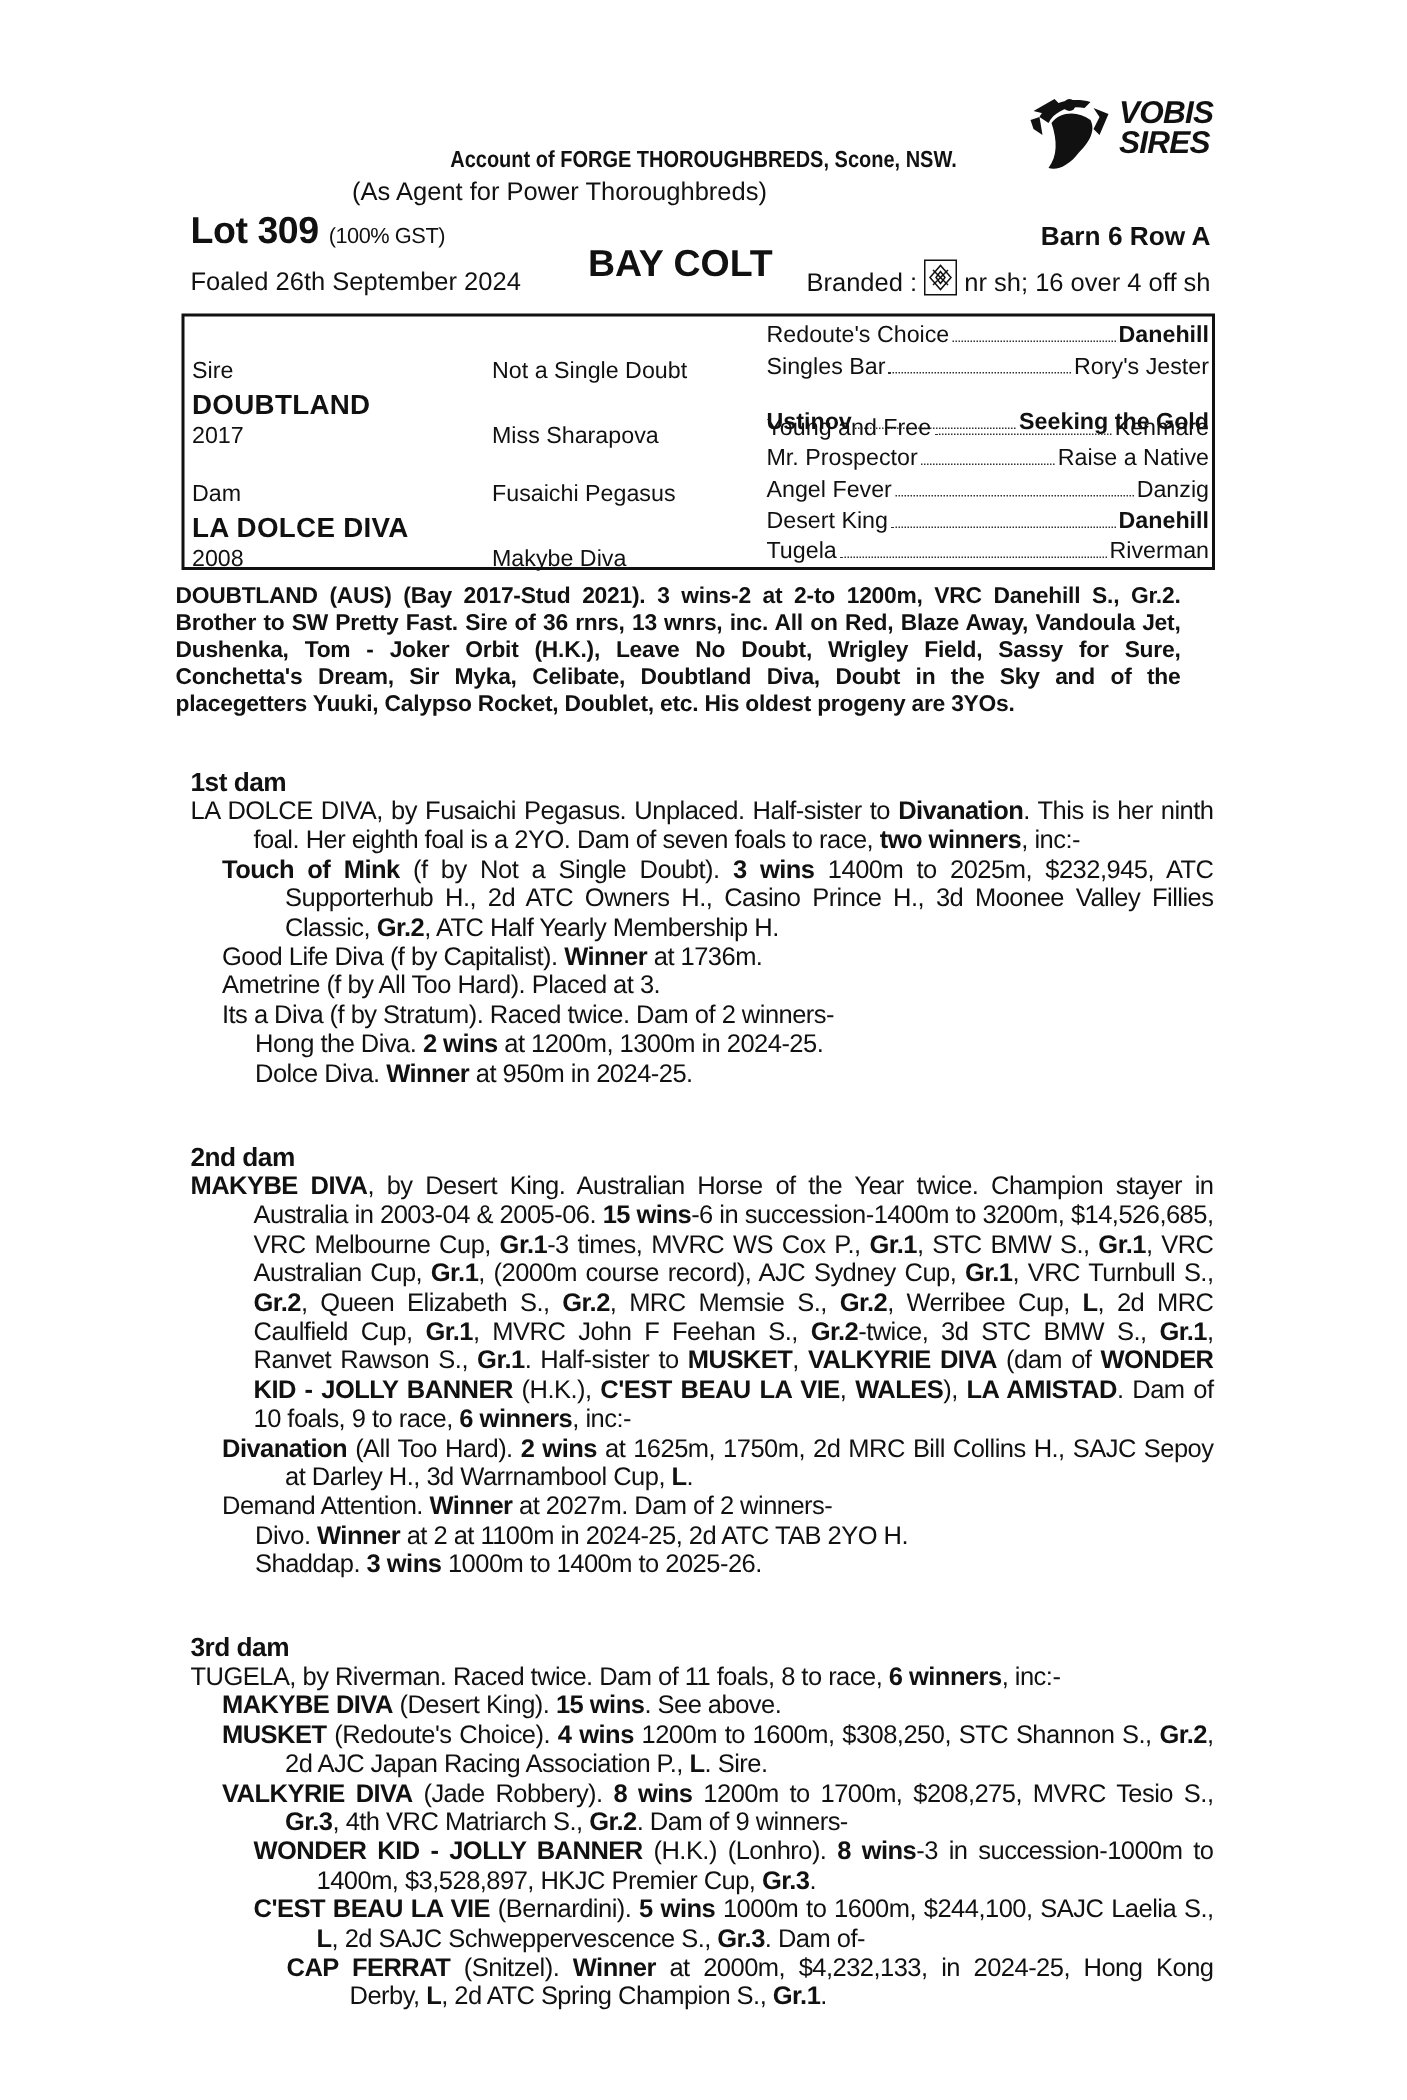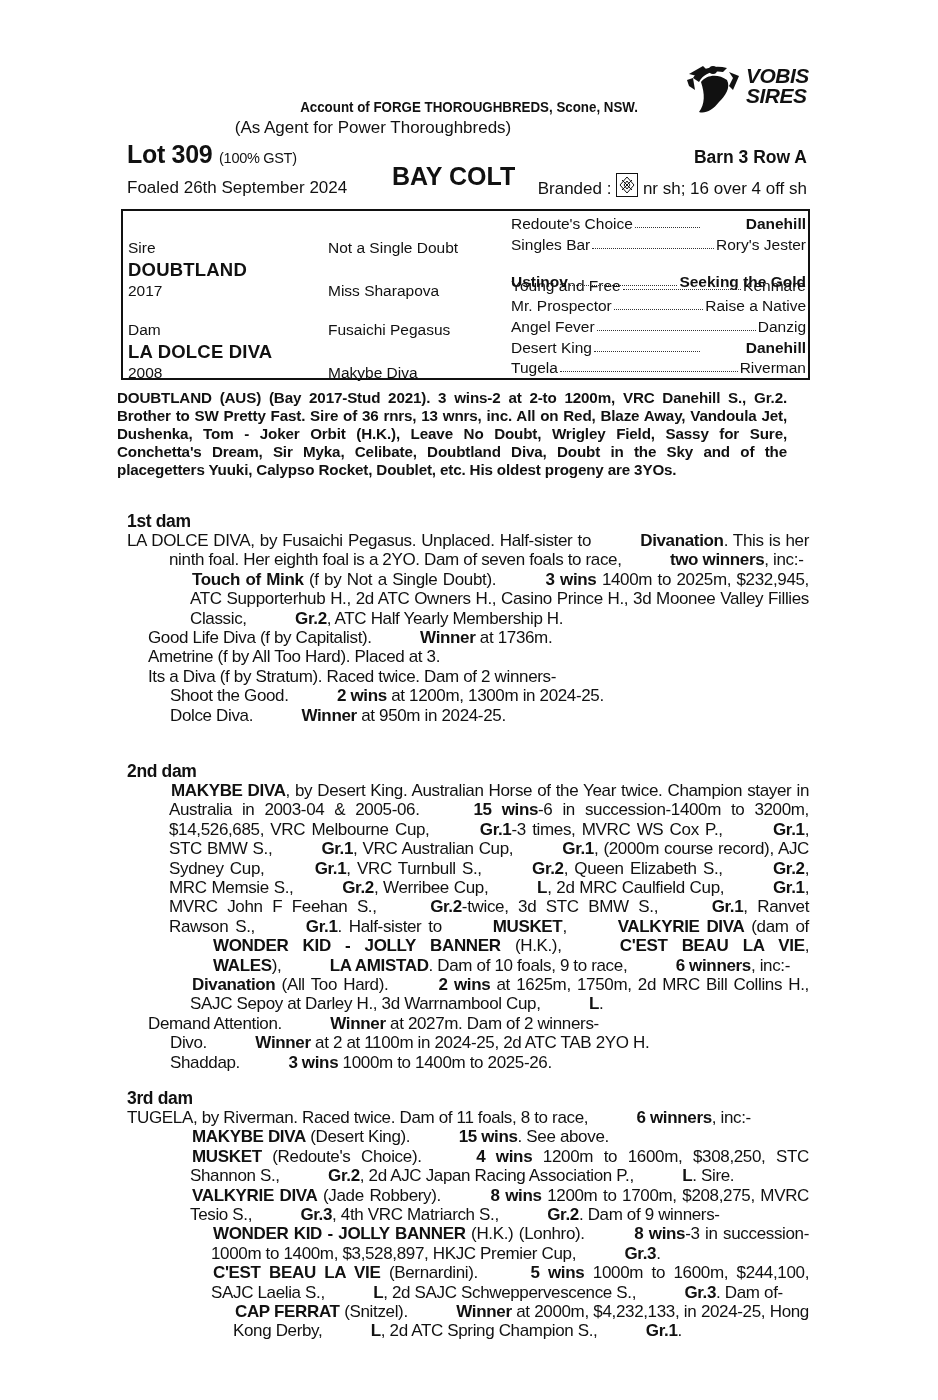--- a/index.html
+++ b/index.html
@@ -35,21 +35,21 @@
 
   
   .sec { position:absolute; left:127px; width:682px; font-size:17px; line-height:19.4px; }
   .sec h3 { margin:0; font-size:17.5px; font-weight:bold; line-height:20px; }
   .p { text-align:justify; }
   .l0 { padding-left:42px; text-indent:-42px; }
   .l1 { padding-left:63px; text-indent:-42px; }
   .l2 { padding-left:43px; }
   .l3 { padding-left:84px; text-indent:-42px; }
   .l4 { padding-left:106px; text-indent:-42px; }
-  .b { font-weight:bold;margin-left:44px; }
+  .b { font-weight:bold; }
   .txt { letter-spacing:-0.35px; }
 </style>
 </head>
 <body>
 
 <div id="logo" class="abs">
   <svg width="62" height="56" viewBox="0 0 62 56">
     <path d="M6 14 L20 6 L24 10 L14 16 Z" fill="#111"></path>
     <path d="M10 18 C14 10 30 4 44 8 L40 12 C30 10 20 14 16 22 Z" fill="#111"></path>
     <path d="M18 22 C24 14 36 14 44 20 C48 28 42 36 36 42 C30 50 22 54 16 52 C22 44 22 34 18 22 Z" fill="#111"></path>
@@ -64,21 +64,21 @@
 </div>
 
 <div id="account" class="abs">Account of FORGE THOROUGHBREDS, Scone, NSW.</div>
 <div id="agent" class="abs">(As Agent for Power Thoroughbreds)</div>
 
 <div id="lot" class="abs">
   <span>Lot 309</span>
   <span class="gst">(100% GST)</span>
 </div>
 <div id="colt" class="abs">BAY COLT</div>
-<div id="barn" class="abs">Barn 3 Row A</div>
+<div id="barn" class="abs">Barn 6 Row A</div>
 <div id="foaled" class="abs">Foaled 26th September 2024</div>
 <div id="branded" class="abs">
   <span>Branded :</span>
   <span class="brand-box">
     <svg width="18" height="20" viewBox="0 0 18 20">
         <path d="M2 10 L9 2 L16 10 L9 18 Z M4 5 L14 15 M14 5 L4 15 M9 6 L12 10 L9 14 L6 10 Z" fill="none" stroke="#111" stroke-width="1"></path>
       </svg>
   </span>
   <span>nr sh; 16 over 4 off sh</span>
 </div>
@@ -140,21 +140,21 @@
 
 <div id="sireblurb" class="abs">DOUBTLAND (AUS) (Bay 2017-Stud 2021). 3 wins-2 at 2-to 1200m, VRC Danehill S., Gr.2. Brother to SW Pretty Fast. Sire of 36 rnrs, 13 wnrs, inc. All on Red, Blaze Away, Vandoula Jet, Dushenka, Tom - Joker Orbit (H.K.), Leave No Doubt, Wrigley Field, Sassy for Sure, Conchetta's Dream, Sir Myka, Celibate, Doubtland Diva, Doubt in the Sky and of the placegetters Yuuki, Calypso Rocket, Doublet, etc. His oldest progeny are 3YOs.</div>
 
 <div class="sec txt" style="top:511px;">
   <h3>1st dam</h3>
   <div class="p l0"><span>LA DOLCE DIVA, by Fusaichi Pegasus. Unplaced. Half-sister to </span><span class="b">Divanation</span><span>. This is her ninth foal. Her eighth foal is a 2YO. Dam of seven foals to race, </span><span class="b">two winners</span><span>, inc:-</span></div>
   <div class="p l1"><span class="b">Touch of Mink</span><span> (f by Not a Single Doubt). </span><span class="b">3 wins</span><span> 1400m to 2025m, $232,945, ATC Supporterhub H., 2d ATC Owners H., Casino Prince H., 3d Moonee Valley Fillies Classic, </span><span class="b">Gr.2</span><span>, ATC Half Yearly Membership H.</span></div>
   <div class="p l1"><span>Good Life Diva (f by Capitalist). </span><span class="b">Winner</span><span> at 1736m.</span></div>
   <div class="p l1">Ametrine (f by All Too Hard). Placed at 3.</div>
   <div class="p l1">Its a Diva (f by Stratum). Raced twice. Dam of 2 winners-</div>
-  <div class="p l2"><span>Shoot the Good. </span><span class="b">2 wins</span><span> at 1200m, 1300m in 2024-25.</span></div>
+  <div class="p l2"><span>Hong the Diva. </span><span class="b">2 wins</span><span> at 1200m, 1300m in 2024-25.</span></div>
   <div class="p l2"><span>Dolce Diva. </span><span class="b">Winner</span><span> at 950m in 2024-25.</span></div>
 </div>
 
 <div class="sec txt" style="top:761px;">
   <h3>2nd dam</h3>
   <div class="p l0"><span class="b">MAKYBE DIVA</span><span>, by Desert King. Australian Horse of the Year twice. Champion stayer in Australia in 2003-04 &amp; 2005-06. </span><span class="b">15 wins</span><span>-6 in succession-1400m to 3200m, $14,526,685, VRC Melbourne Cup, </span><span class="b">Gr.1</span><span>-3 times, MVRC WS Cox P., </span><span class="b">Gr.1</span><span>, STC BMW S., </span><span class="b">Gr.1</span><span>, VRC Australian Cup, </span><span class="b">Gr.1</span><span>, (2000m course record), AJC Sydney Cup, </span><span class="b">Gr.1</span><span>, VRC Turnbull S., </span><span class="b">Gr.2</span><span>, Queen Elizabeth S., </span><span class="b">Gr.2</span><span>, MRC Memsie S., </span><span class="b">Gr.2</span><span>, Werribee Cup, </span><span class="b">L</span><span>, 2d MRC Caulfield Cup, </span><span class="b">Gr.1</span><span>, MVRC John F Feehan S., </span><span class="b">Gr.2</span><span>-twice, 3d STC BMW S., </span><span class="b">Gr.1</span><span>, Ranvet Rawson S., </span><span class="b">Gr.1</span><span>. Half-sister to </span><span class="b">MUSKET</span><span>, </span><span class="b">VALKYRIE DIVA</span><span> (dam of </span><span class="b">WONDER KID - JOLLY BANNER</span><span> (H.K.), </span><span class="b">C'EST BEAU LA VIE</span><span>, </span><span class="b">WALES</span><span>), </span><span class="b">LA AMISTAD</span><span>. Dam of 10 foals, 9 to race, </span><span class="b">6 winners</span><span>, inc:-</span></div>
   <div class="p l1"><span class="b">Divanation</span><span> (All Too Hard). </span><span class="b">2 wins</span><span> at 1625m, 1750m, 2d MRC Bill Collins H., SAJC Sepoy at Darley H., 3d Warrnambool Cup, </span><span class="b">L</span><span>.</span></div>
   <div class="p l1"><span>Demand Attention. </span><span class="b">Winner</span><span> at 2027m. Dam of 2 winners-</span></div>
   <div class="p l2"><span>Divo. </span><span class="b">Winner</span><span> at 2 at 1100m in 2024-25, 2d ATC TAB 2YO H.</span></div>
   <div class="p l2"><span>Shaddap. </span><span class="b">3 wins</span><span> 1000m to 1400m to 2025-26.</span></div>

